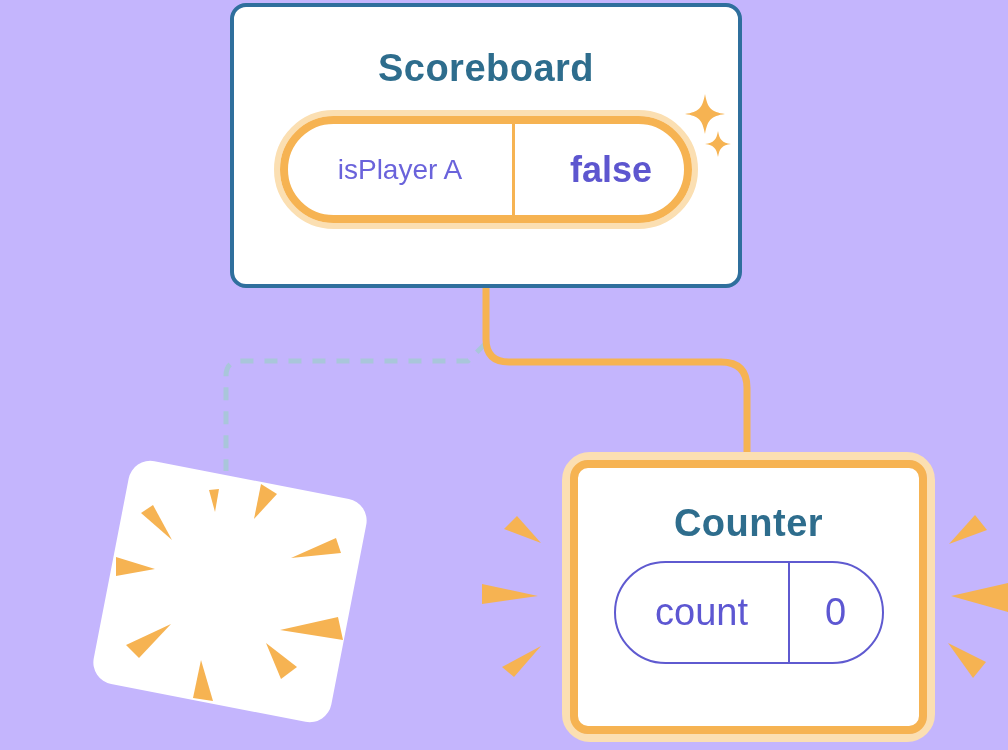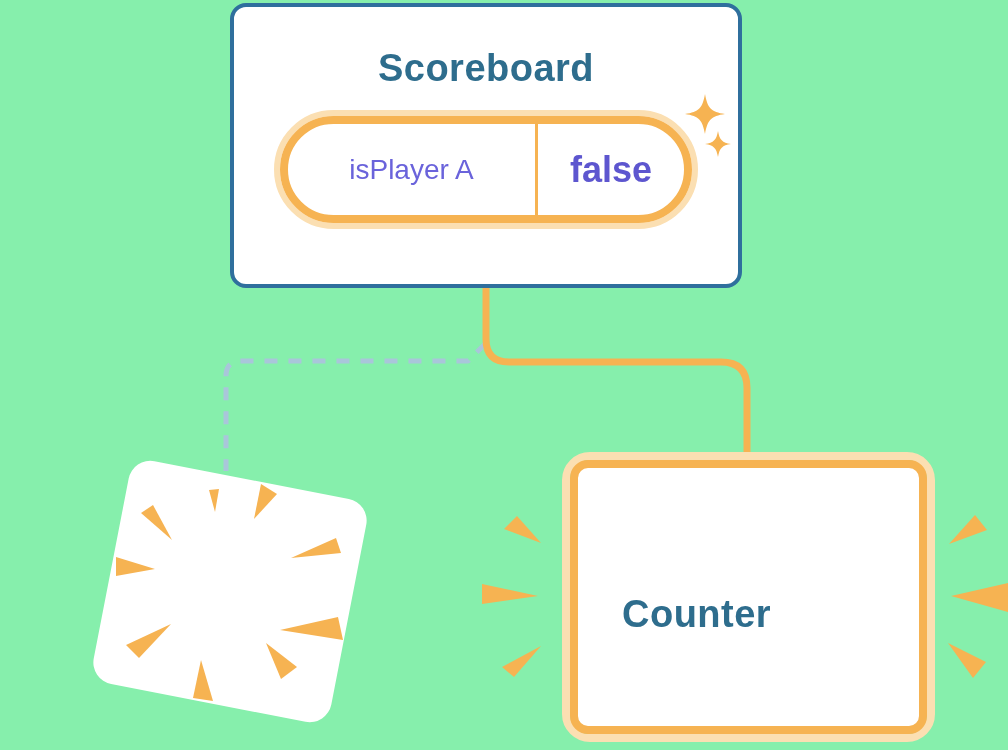--- a/index.html
+++ b/index.html
@@ -1,18 +1,18 @@
 <!DOCTYPE html>
 <html><head>
 <meta charset="utf-8">
 <style>
   html,body{margin:0;padding:0;background:#4d6470;}
   .canvas{
     position:relative;width:1008px;height:750px;overflow:hidden;
-    background:#86efac;font-family:"Liberation Sans",sans-serif;
+    background:#c4b5fd;font-family:"Liberation Sans",sans-serif;
   }
   .svg-layer{position:absolute;left:0;top:0;width:1008px;height:750px;}
   .under{z-index:1}
   .over{z-index:3;pointer-events:none}
 
   .card{position:absolute;background:#ffffff;box-sizing:border-box;z-index:2;}
 
   
   #scoreboard{
     left:230px;top:3px;width:512px;height:285px;
@@ -29,31 +29,31 @@
   }
   .pill-ring{
     width:100%;height:100%;box-sizing:border-box;background:#fff;
     border:8px solid #f6b352;border-radius:56px;
     display:flex;align-items:stretch;overflow:hidden;
   }
   .pill-label{flex:1;display:flex;align-items:center;justify-content:center;
     font-size:28px;color:#6a63db;}
   .pill-sep-orange{width:3px;background:#f6b352;}
   .pill-value-bold{width:146px;display:flex;align-items:center;justify-content:center;
-    font-size:36px;font-weight:700;color:#5d56cf;}
+    font-size:36px;font-weight:700;color:#5d56cf;padding-left:23px;}
 
   
   #counter{
     left:562px;top:452px;width:373px;height:290px;
     border:8px solid #fbdfb2;border-radius:28px;background:transparent;
   }
   #counter-inner{
     width:100%;height:100%;box-sizing:border-box;background:#fff;
     border:8px solid #f6b352;border-radius:18px;
-    display:flex;flex-direction:row;align-items:center;padding-left:44px;
+    display:flex;flex-direction:column;align-items:center;
   }
   #counter .card-title{margin-top:34px;}
 
   
   .pill-outline{
     margin-top:16px;width:270px;height:103px;box-sizing:border-box;
     border:2px solid #5f5ad0;border-radius:52px;background:#fff;
     display:flex;align-items:stretch;overflow:hidden;
   }
   .pill-outline .pill-label{font-size:38px;color:#5d57d2;}
@@ -84,20 +84,25 @@
         <div class="pill-label">isPlayer A</div>
         <div class="pill-sep-orange"></div>
         <div class="pill-value-bold">false</div>
       </div>
     </div>
   </div>
 
   <div class="card" id="counter">
     <div id="counter-inner">
       <div class="card-title">Counter</div>
+      <div class="pill-outline">
+        <div class="pill-label">count</div>
+        <div class="pill-sep-purple"></div>
+        <div class="pill-value">0</div>
+      </div>
     </div>
   </div>
 
   <div class="card" id="poof-card"></div>
 
   <svg class="svg-layer over" viewBox="0 0 1008 750" xmlns="http://www.w3.org/2000/svg">
 
     <g>
       <path d="M705,94 C707.5,108 711,112 725,114 C711,116 707.5,120 705,134 C702.5,120 699,116 685,114 C699,112 702.5,108 705,94 Z" fill="#f6b352"></path>
       <path d="M718,131 C719.6,140 722.2,142.6 731,144 C722.2,145.4 719.6,148 718,157 C716.4,148 713.8,145.4 705,144 C713.8,142.6 716.4,140 718,131 Z" fill="#f6b352"></path>

